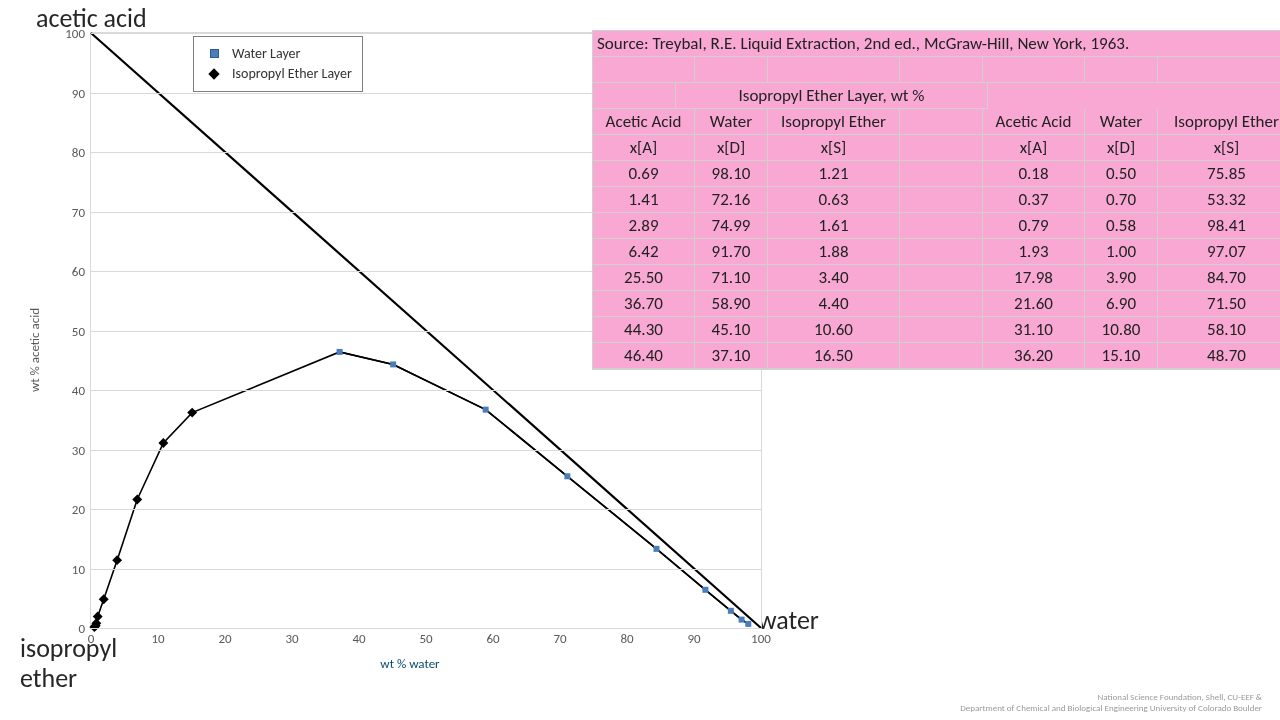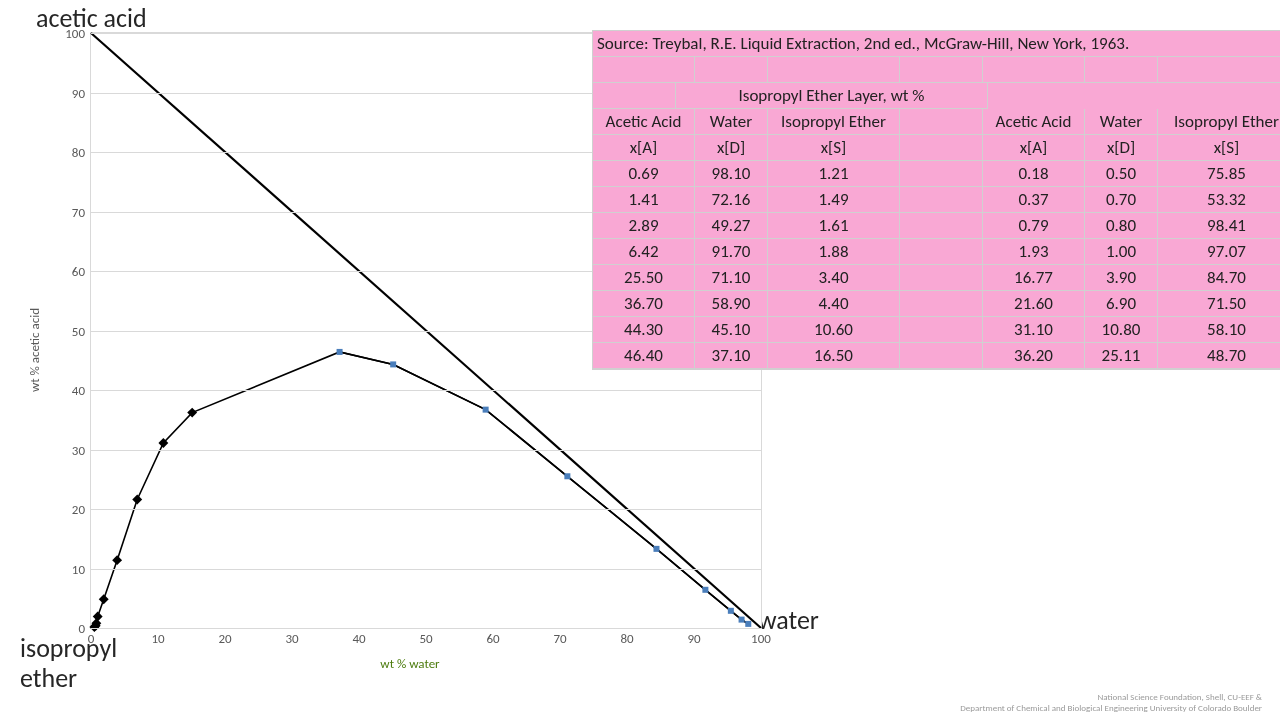--- a/index.html
+++ b/index.html
@@ -31,21 +31,21 @@
     font-size: 13px;
     color: #595959;
     white-space: nowrap;
   }
   .axis-title-x {
     position: absolute;
     left: 410px;
     top: 656px;
     transform: translateX(-50%);
     font-size: 13px;
-    color: #4d7c0f;
+    color: #0c4a6e;
   }
 
   .vertex-label {
     position: absolute;
     font-size: 26px;
     color: #262626;
   }
   .vlab-top   { left: 36px; top: 2px; }
   .vlab-left  { left: 20px; top: 634px; line-height: 1.15; }
   .vlab-water { left: 758px; top: 604px; }
@@ -214,20 +214,34 @@
       <div class="tick-x" style="left: 201px;">30</div>
       <div class="tick-x" style="left: 268px;">40</div>
       <div class="tick-x" style="left: 335px;">50</div>
       <div class="tick-x" style="left: 402px;">60</div>
       <div class="tick-x" style="left: 469px;">70</div>
       <div class="tick-x" style="left: 536px;">80</div>
       <div class="tick-x" style="left: 603px;">90</div>
       <div class="tick-x" style="left: 670px;">100</div>
     </div>
 
+  <div class="legend">
+    <div class="legend-row">
+      <div class="legend-swatch">
+          <div class="mk-sq"></div>
+        </div>
+      <span>Water Layer</span>
+    </div>
+    <div class="legend-row">
+      <div class="legend-swatch">
+          <div class="mk-dia"></div>
+        </div>
+      <span>Isopropyl Ether Layer</span>
+    </div>
+  </div>
 </div>
 
 <div class="table-wrap" id="table">
     <div class="trow">
       <div class="tcell src" style="width: 702px;">Source: Treybal, R.E. Liquid Extraction, 2nd ed., McGraw-Hill, New York, 1963.</div>
     </div>
     <div class="trow">
       <div class="tcell c1"></div>
       <div class="tcell c2"></div>
       <div class="tcell c3"></div>
@@ -263,50 +277,50 @@
       <div class="tcell c2">98.10</div>
       <div class="tcell c3">1.21</div>
       <div class="tcell c4"></div>
       <div class="tcell c5">0.18</div>
       <div class="tcell c6">0.50</div>
       <div class="tcell c7">75.85</div>
     </div>
     <div class="trow">
       <div class="tcell c1">1.41</div>
       <div class="tcell c2">72.16</div>
-      <div class="tcell c3">1.49</div>
+      <div class="tcell c3">0.63</div>
       <div class="tcell c4"></div>
       <div class="tcell c5">0.37</div>
       <div class="tcell c6">0.70</div>
       <div class="tcell c7">53.32</div>
     </div>
     <div class="trow">
       <div class="tcell c1">2.89</div>
-      <div class="tcell c2">49.27</div>
+      <div class="tcell c2">74.99</div>
       <div class="tcell c3">1.61</div>
       <div class="tcell c4"></div>
       <div class="tcell c5">0.79</div>
-      <div class="tcell c6">0.80</div>
+      <div class="tcell c6">0.58</div>
       <div class="tcell c7">98.41</div>
     </div>
     <div class="trow">
       <div class="tcell c1">6.42</div>
       <div class="tcell c2">91.70</div>
       <div class="tcell c3">1.88</div>
       <div class="tcell c4"></div>
       <div class="tcell c5">1.93</div>
       <div class="tcell c6">1.00</div>
       <div class="tcell c7">97.07</div>
     </div>
     <div class="trow">
       <div class="tcell c1">25.50</div>
       <div class="tcell c2">71.10</div>
       <div class="tcell c3">3.40</div>
       <div class="tcell c4"></div>
-      <div class="tcell c5">16.77</div>
+      <div class="tcell c5">17.98</div>
       <div class="tcell c6">3.90</div>
       <div class="tcell c7">84.70</div>
     </div>
     <div class="trow">
       <div class="tcell c1">36.70</div>
       <div class="tcell c2">58.90</div>
       <div class="tcell c3">4.40</div>
       <div class="tcell c4"></div>
       <div class="tcell c5">21.60</div>
       <div class="tcell c6">6.90</div>
@@ -320,21 +334,21 @@
       <div class="tcell c5">31.10</div>
       <div class="tcell c6">10.80</div>
       <div class="tcell c7">58.10</div>
     </div>
     <div class="trow">
       <div class="tcell c1">46.40</div>
       <div class="tcell c2">37.10</div>
       <div class="tcell c3">16.50</div>
       <div class="tcell c4"></div>
       <div class="tcell c5">36.20</div>
-      <div class="tcell c6">25.11</div>
+      <div class="tcell c6">15.10</div>
       <div class="tcell c7">48.70</div>
     </div>
   </div>
 
 <div class="footer">
   <div>National Science Foundation, Shell, CU-EEF &amp;</div>
   <div>Department of Chemical and Biological Engineering      University of Colorado Boulder</div>
 </div>
 
 </body></html>

